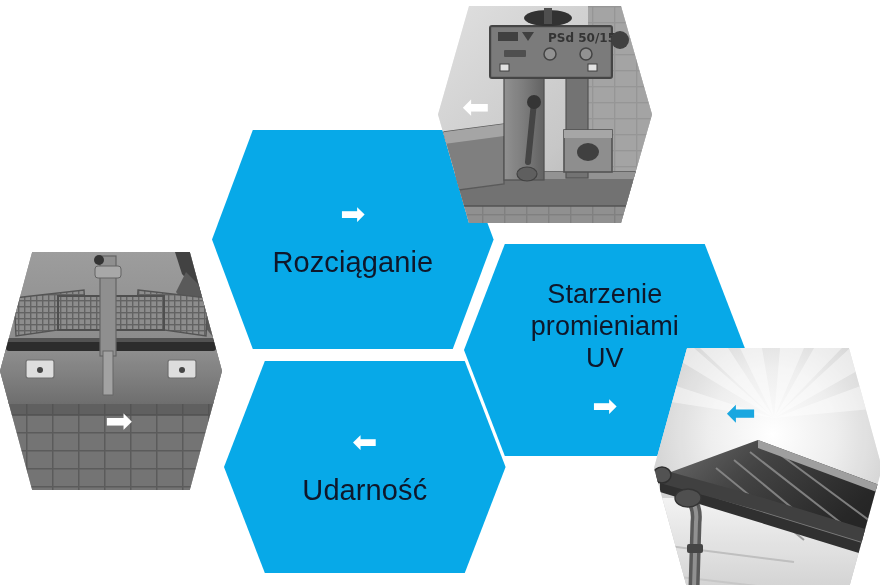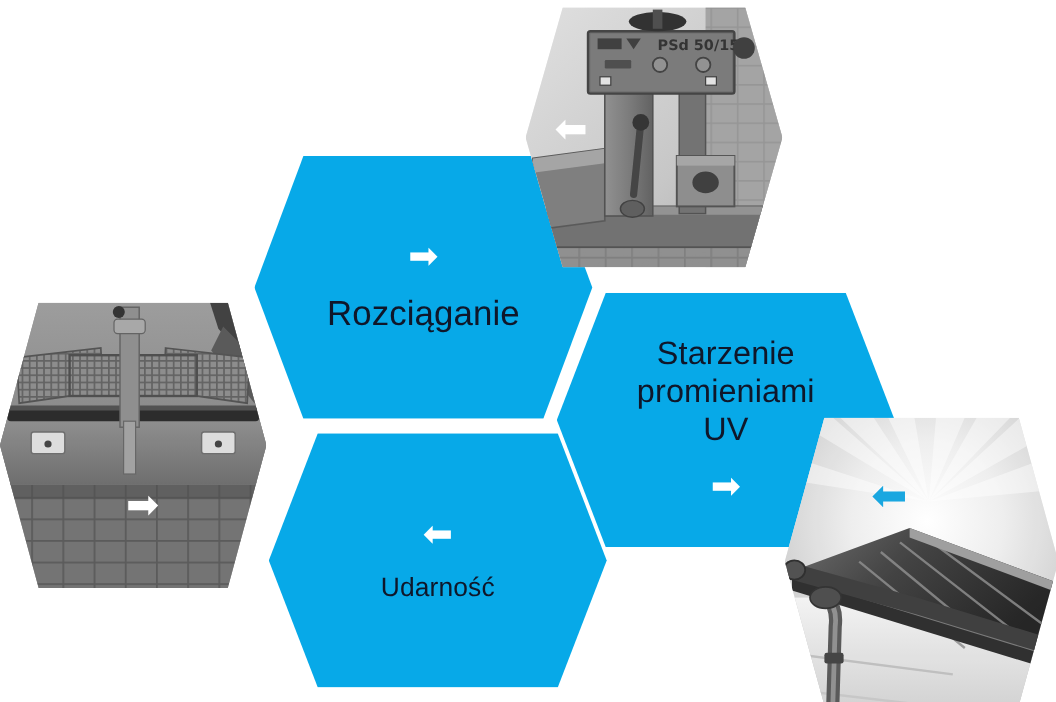--- a/index.html
+++ b/index.html
@@ -72,21 +72,21 @@
   
   #hex-tensile-photo   { left:   0px; top: 252px; width: 222px; height: 238px; }
   #hex-rozciaganie     { left: 212px; top: 130px; width: 250px; height: 219px; }
   #hex-impact-photo    { left: 438px; top:   6px; width: 214px; height: 217px; }
   #hex-uv              { left: 464px; top: 244px; width: 218px; height: 212px; }
   #hex-udarnosc        { left: 224px; top: 361px; width: 248px; height: 212px; }
   #hex-roof-photo      { left: 654px; top: 348px; width: 228px; height: 240px; }
 
   #hex-rozciaganie .caption { font-size: 29px; }
   #hex-uv .caption          { font-size: 27px; }
-  #hex-udarnosc .caption    { font-size: 22px; }
+  #hex-udarnosc .caption    { font-size: 29px; }
 </style>
 </head>
 <body>
 
 <div id="stage">
 
   <div class="hex hex-photo" id="hex-tensile-photo">
     <svg class="photo-canvas" viewBox="0 0 222 238" preserveAspectRatio="none">
       <defs>
         <linearGradient id="tg-floor" x1="0" y1="0" x2="0" y2="1">

